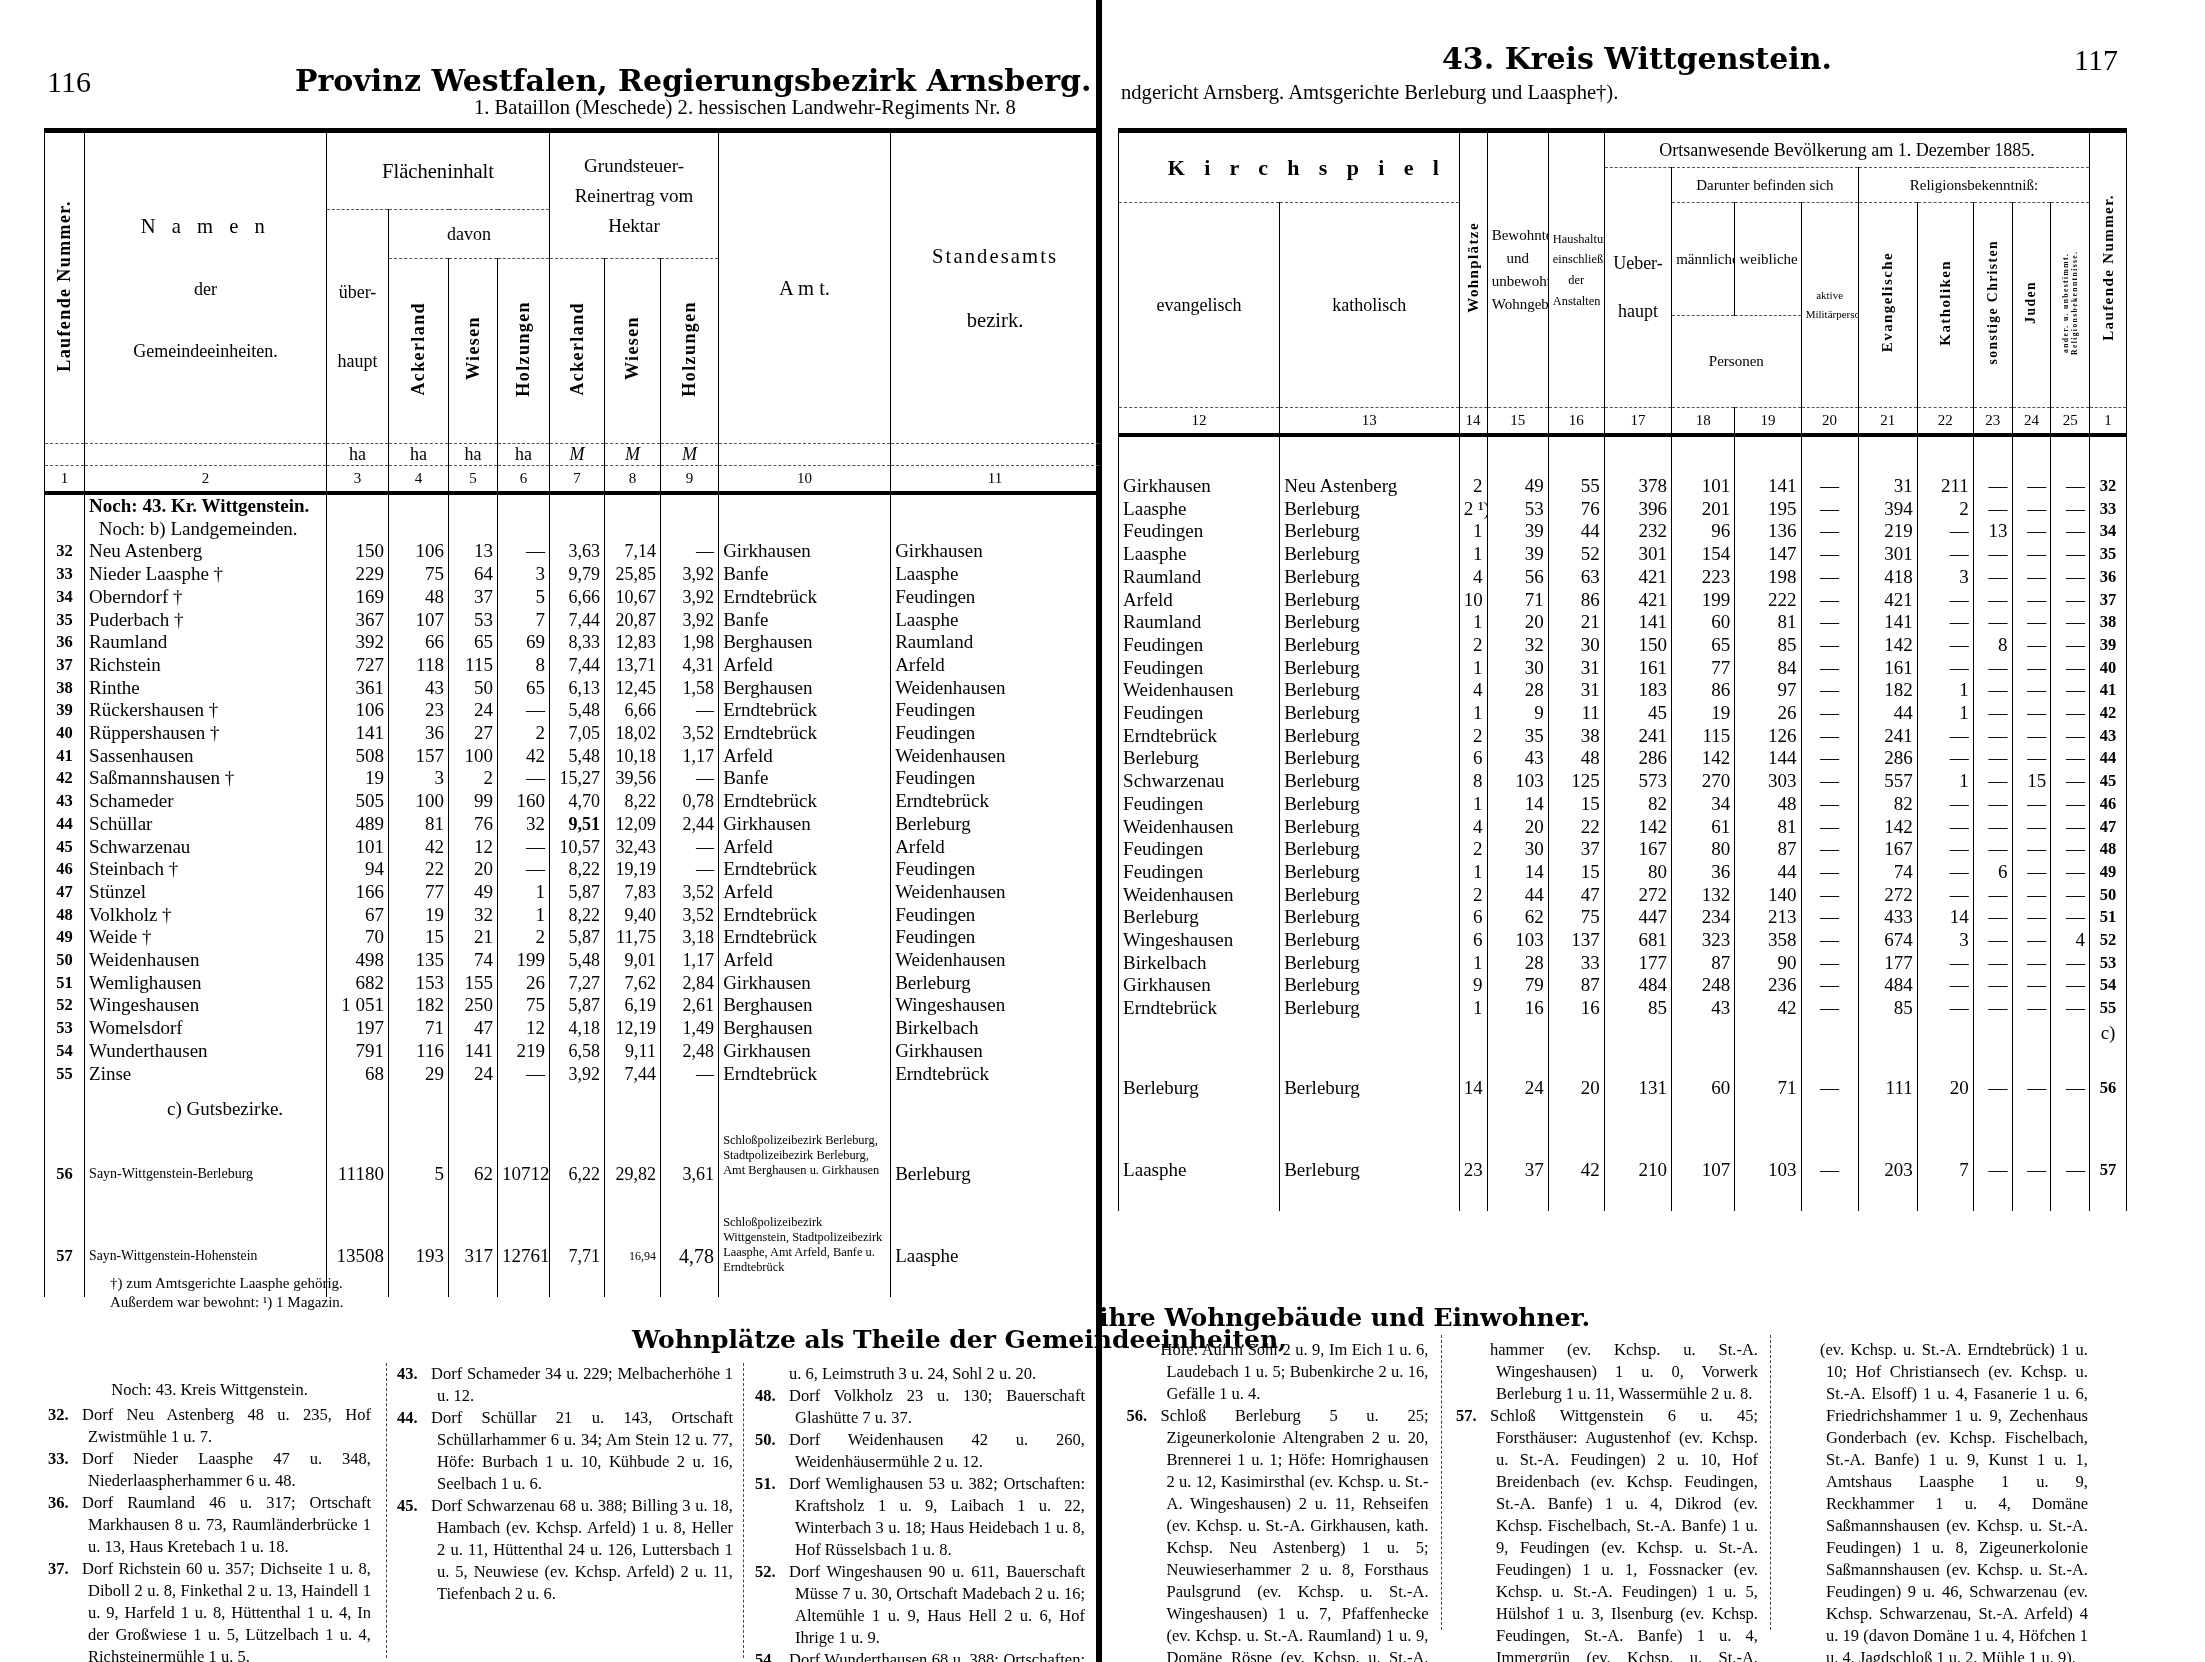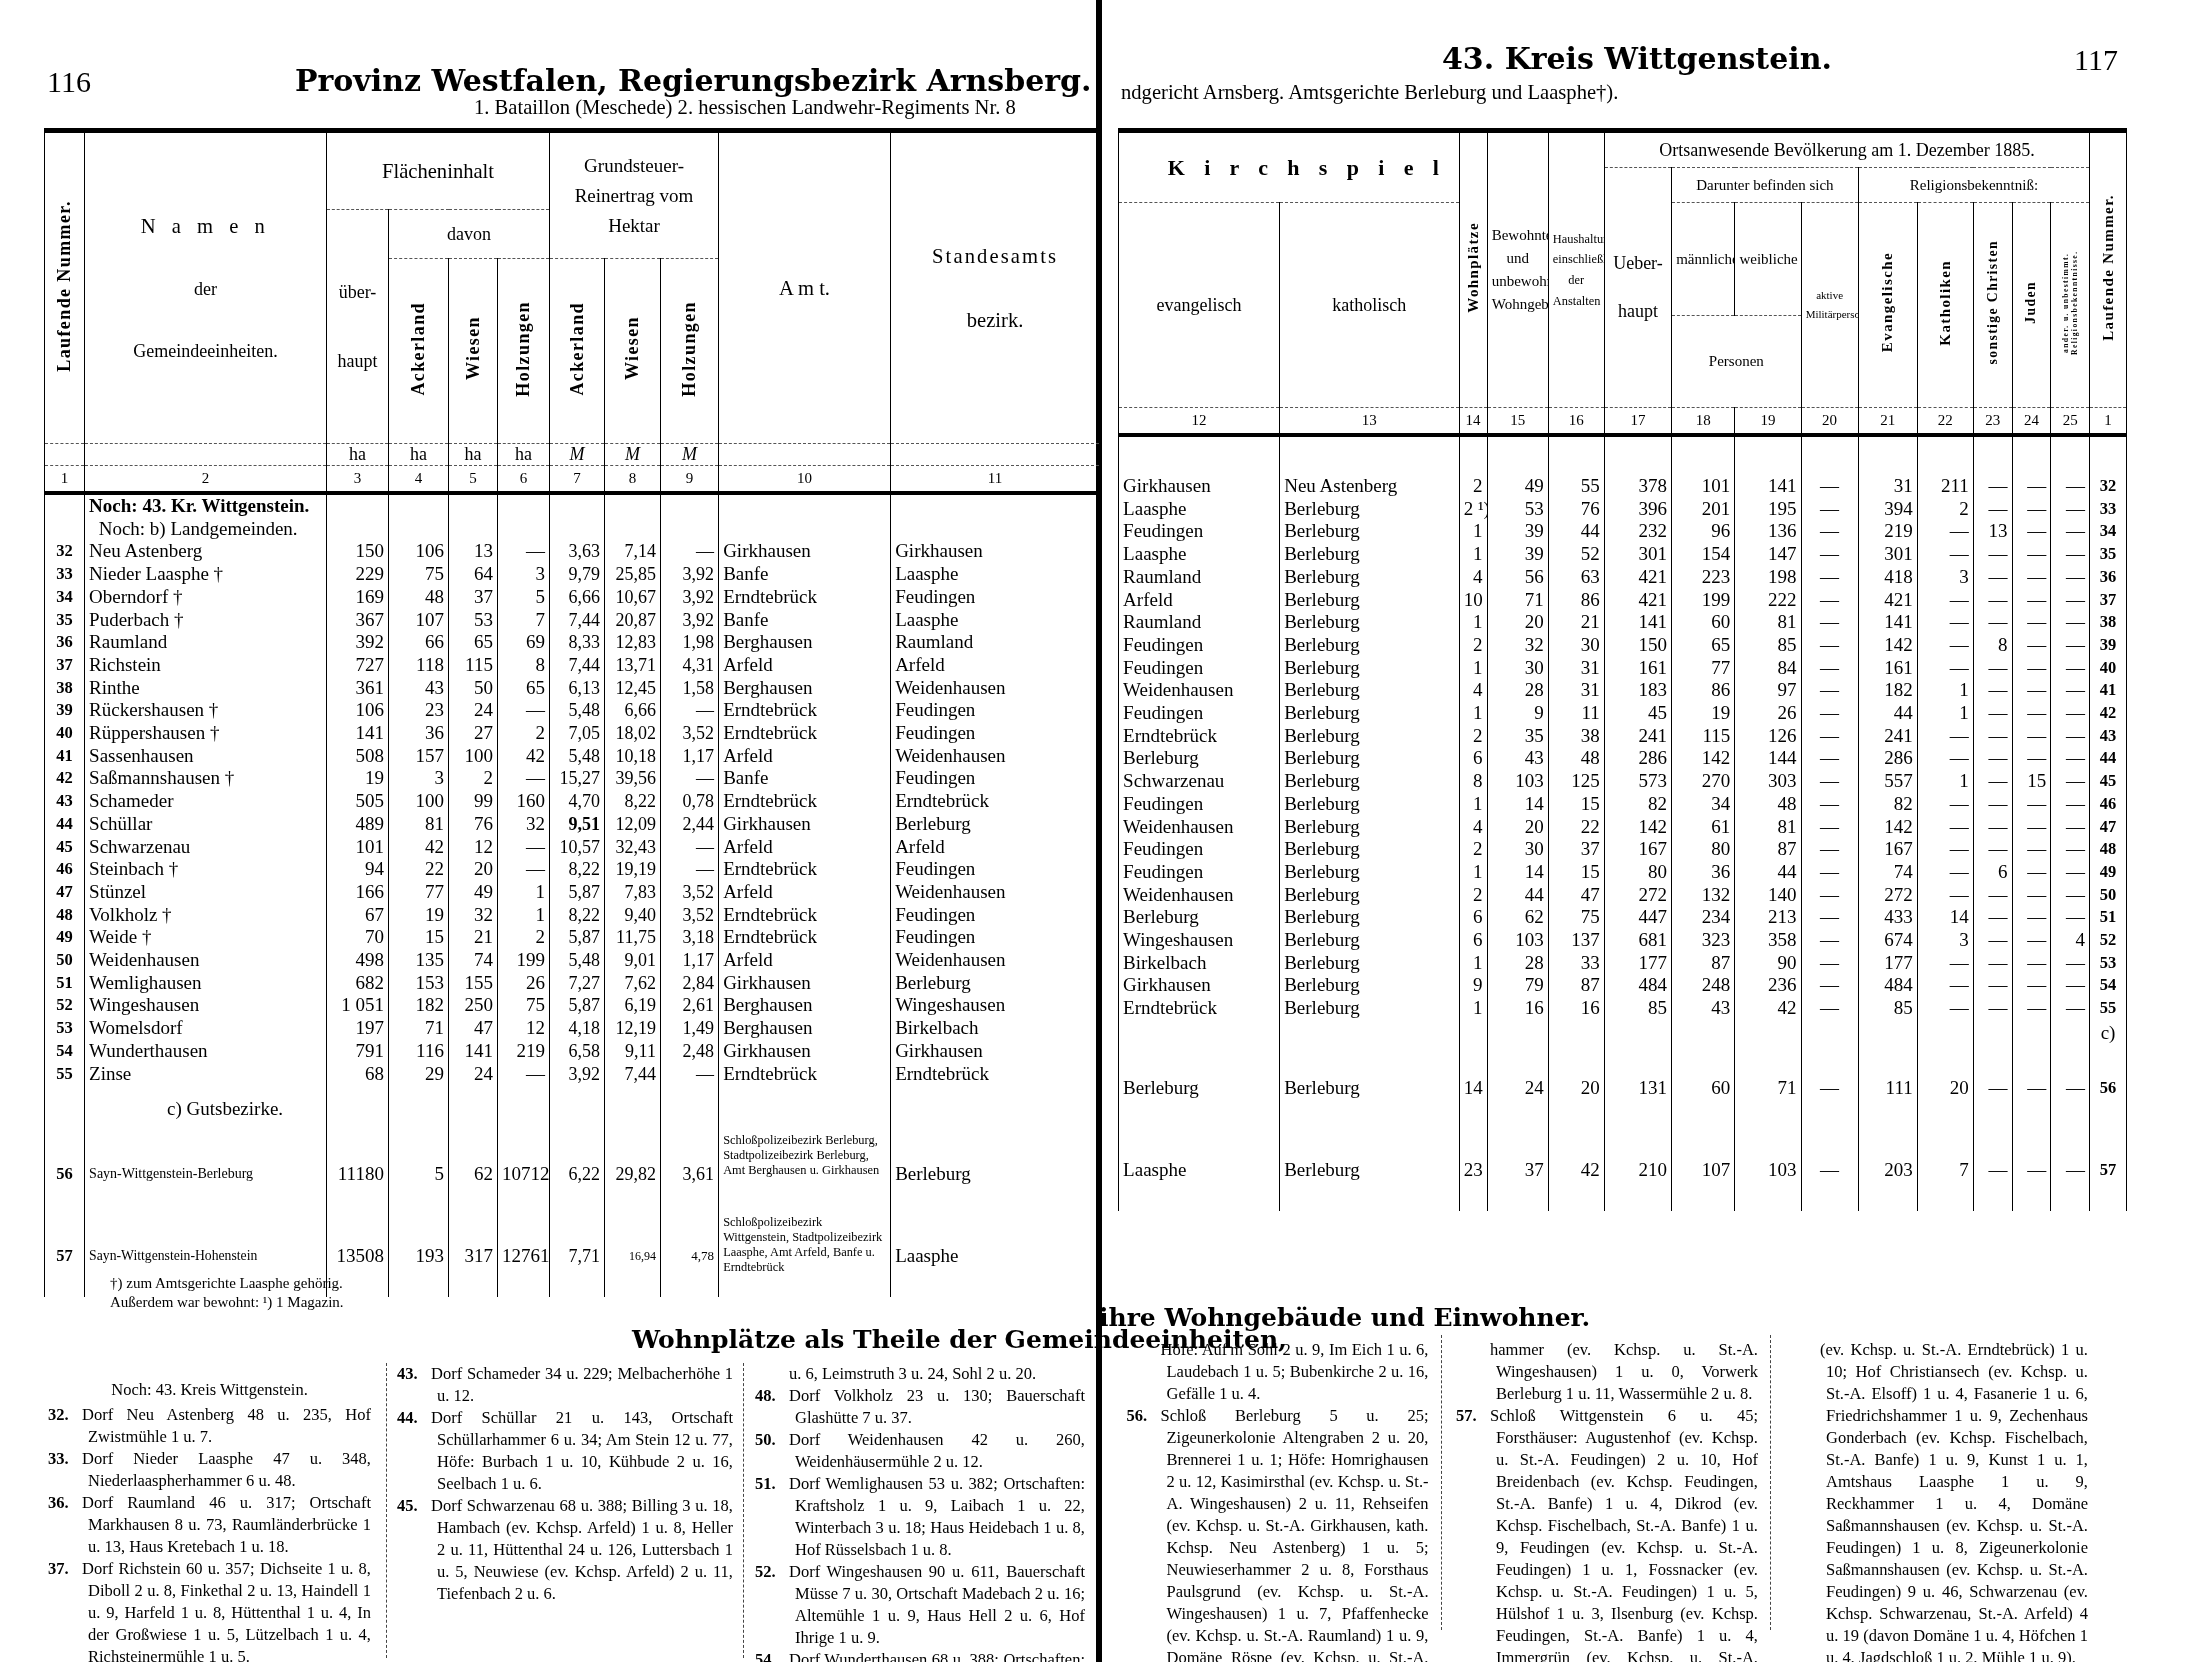--- a/index.html
+++ b/index.html
@@ -479,21 +479,21 @@
         </tr>
         <tr class="tall">
           <td class="num-l">57</td>
           <td class="txt" style="font-size: 13.7px;">Sayn-Wittgenstein-Hohenstein</td>
           <td>13508</td>
           <td>193</td>
           <td>317</td>
           <td>12761</td>
           <td style="font-size: 18px;">7,71</td>
           <td style="font-size: 12px;">16,94</td>
-          <td style="font-size: 13px;">4,78</td>
+          <td style="font-size: 20px;">4,78</td>
           <td class="small">Schloßpolizeibezirk Wittgenstein, Stadtpolizeibezirk Laasphe, Amt Arfeld, Banfe u. Erndtebrück</td>
           <td class="txt">Laasphe</td>
         </tr>
       </tbody>
   </table>
 
   <div class="footnotes" style="left:110px;top:1274px;">
     <div>†) zum Amtsgerichte Laasphe gehörig.</div>
     <div>Außerdem war bewohnt: ¹) 1 Magazin.</div>
   </div>

